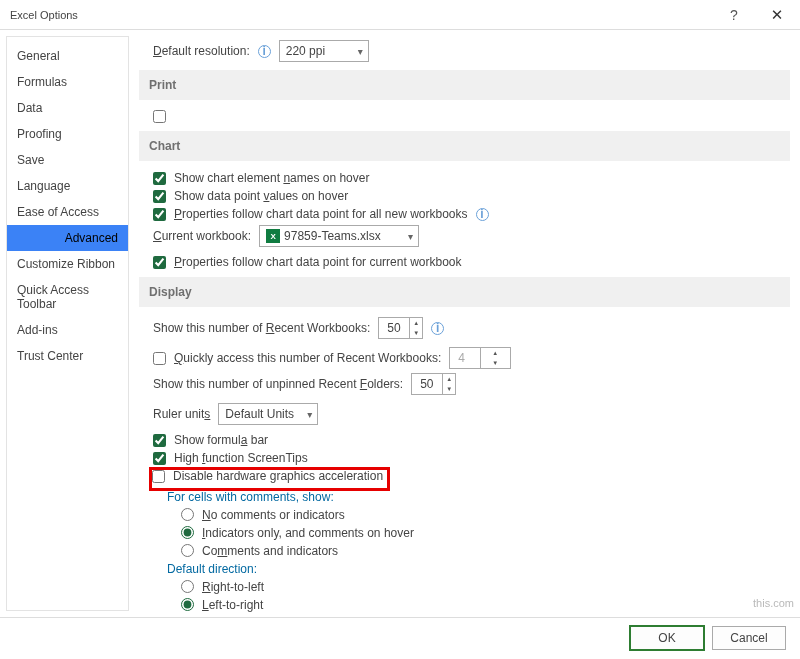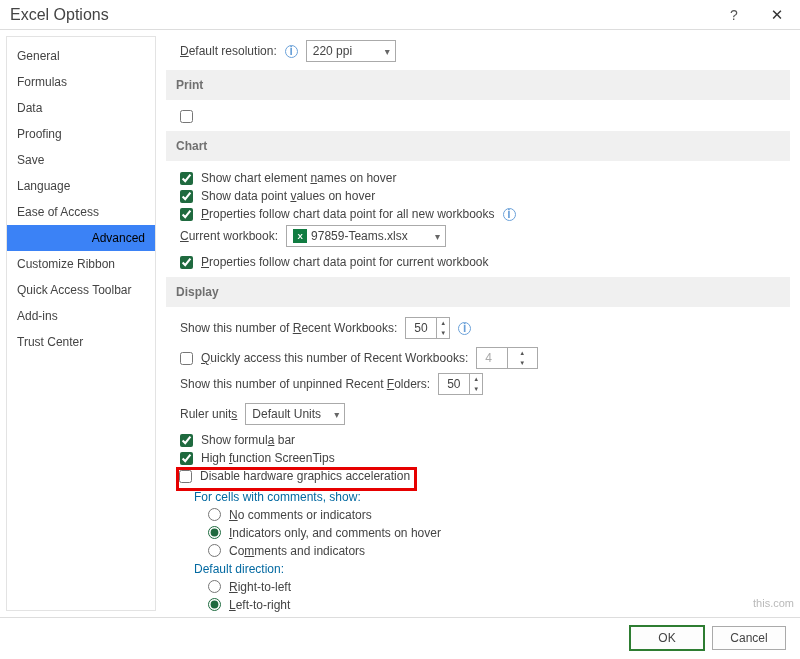--- a/index.html
+++ b/index.html
@@ -1,26 +1,26 @@
 <!DOCTYPE html>
 <html><head>
 <meta charset="utf-8">
 <style>
 * { box-sizing: border-box; margin: 0; padding: 0; font-family: "Segoe UI", Tahoma, sans-serif; font-size: 12px; color: #444; }
 body { background: #fff; width: 800px; height: 659px; overflow: hidden; position: relative; }
 
 .titlebar { height: 30px; border-bottom: 1px solid #ddd; display: flex; align-items: center; padding-left: 10px; }
-.titlebar .title { font-size: 16px; color: #444; }
+.titlebar .title { font-size: 11px; color: #444; }
 .titlebar .spacer { flex: 1; }
 .titlebar .qmark { width: 40px; text-align: center; font-size: 14px; color: #555; cursor: pointer; }
 .titlebar .close { width: 46px; text-align: center; font-size: 15px; color: #333; cursor: pointer; }
 
 .body { display: flex; height: 588px; border-bottom: 1px solid #ddd; }
 
-.sidebar { width: 150px; border-right: 1px solid #e3e3e3; padding: 6px 0; background:#fff; margin:6px 0 6px 6px; border:1px solid #e3e3e3; }
+.sidebar { width: 123px; border-right: 1px solid #e3e3e3; padding: 6px 0; background:#fff; margin:6px 0 6px 6px; border:1px solid #e3e3e3; }
 .sidebar-item { padding: 6px 10px; cursor: pointer; color:#444; }
 .sidebar-item.selected { background: #3b82f6; color:#000;text-align:right; }
 
 .content { flex: 1; overflow-y: auto; padding: 6px 10px 6px 10px; }
 .content::-webkit-scrollbar { width: 16px; background:#f0f0f0; }
 .content::-webkit-scrollbar-thumb { background:#c2c2c2; }
 
 .row { display: flex; align-items: center; gap: 8px; margin: 4px 0 8px 14px; }
 
 .section-head { background: #f0f0f0; padding: 8px 10px; font-weight: 600; color: #707070; margin: 8px 0 10px 0; }

